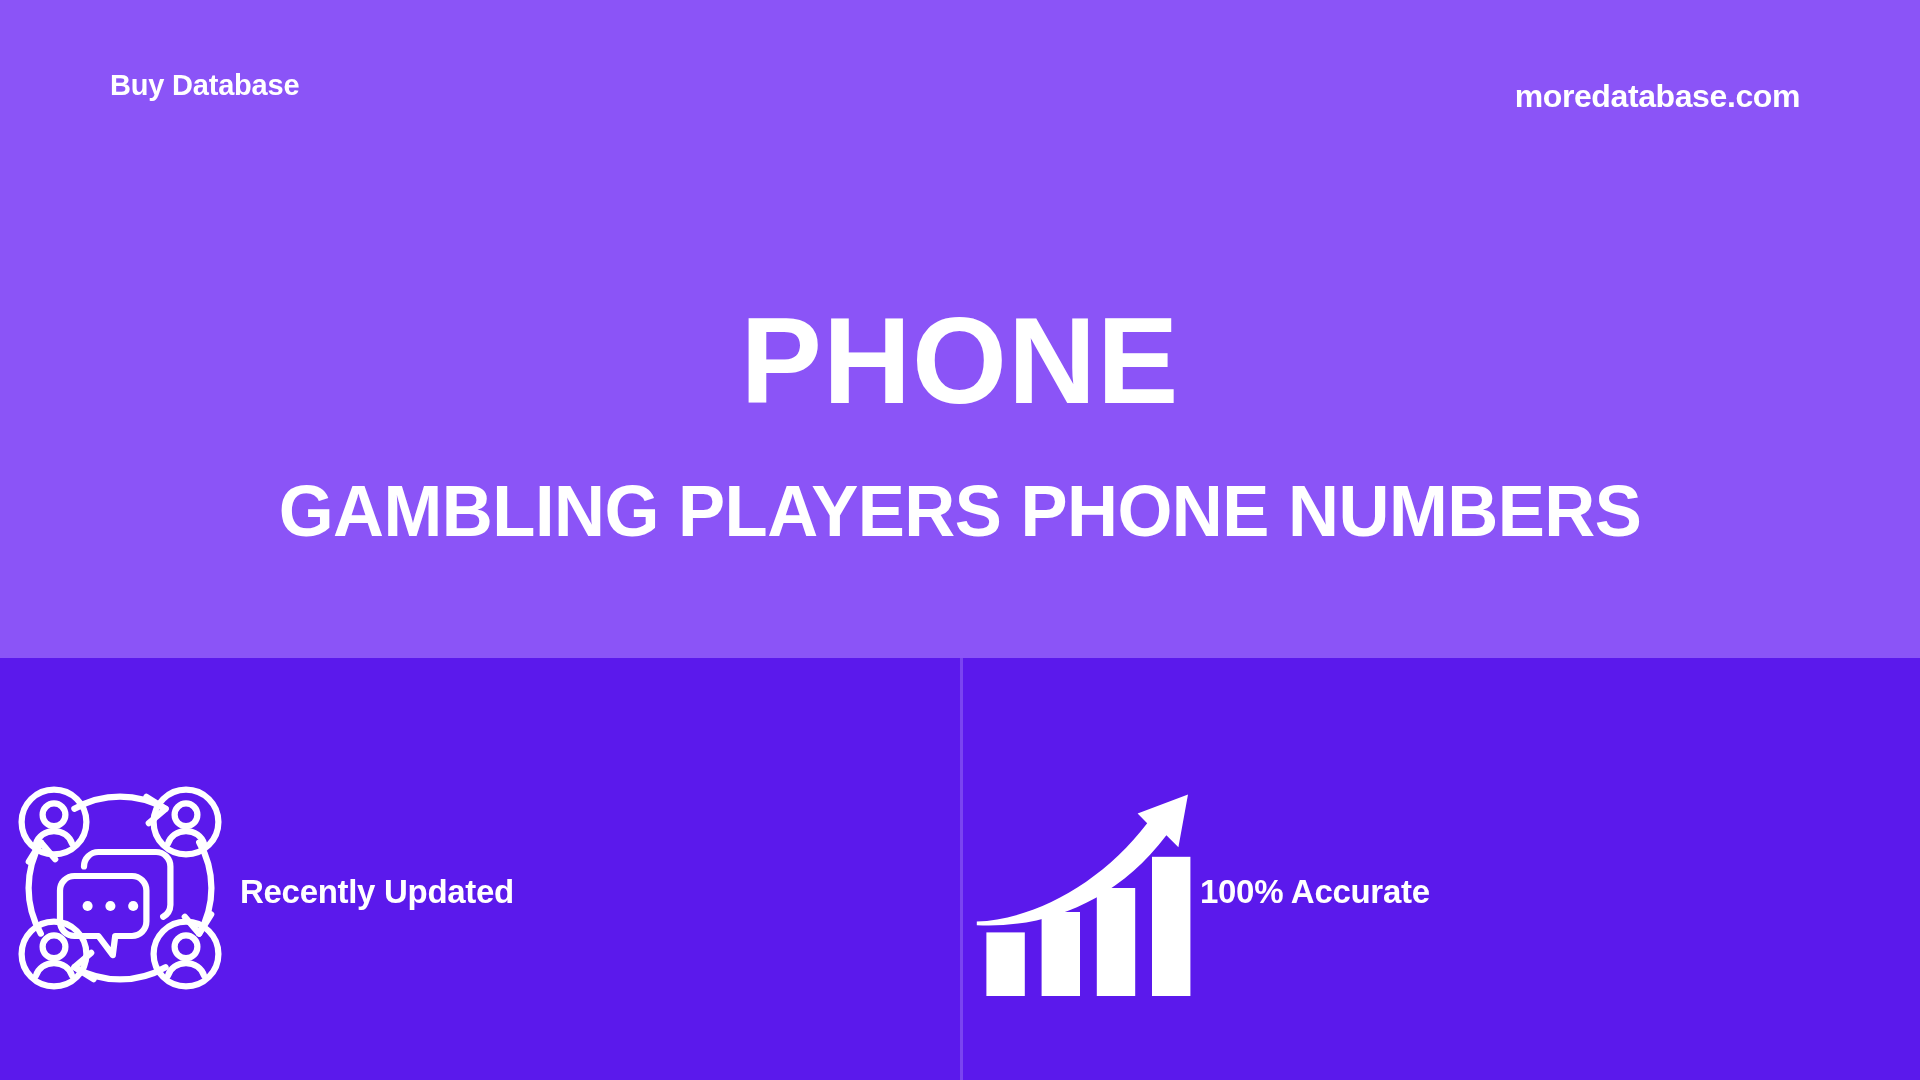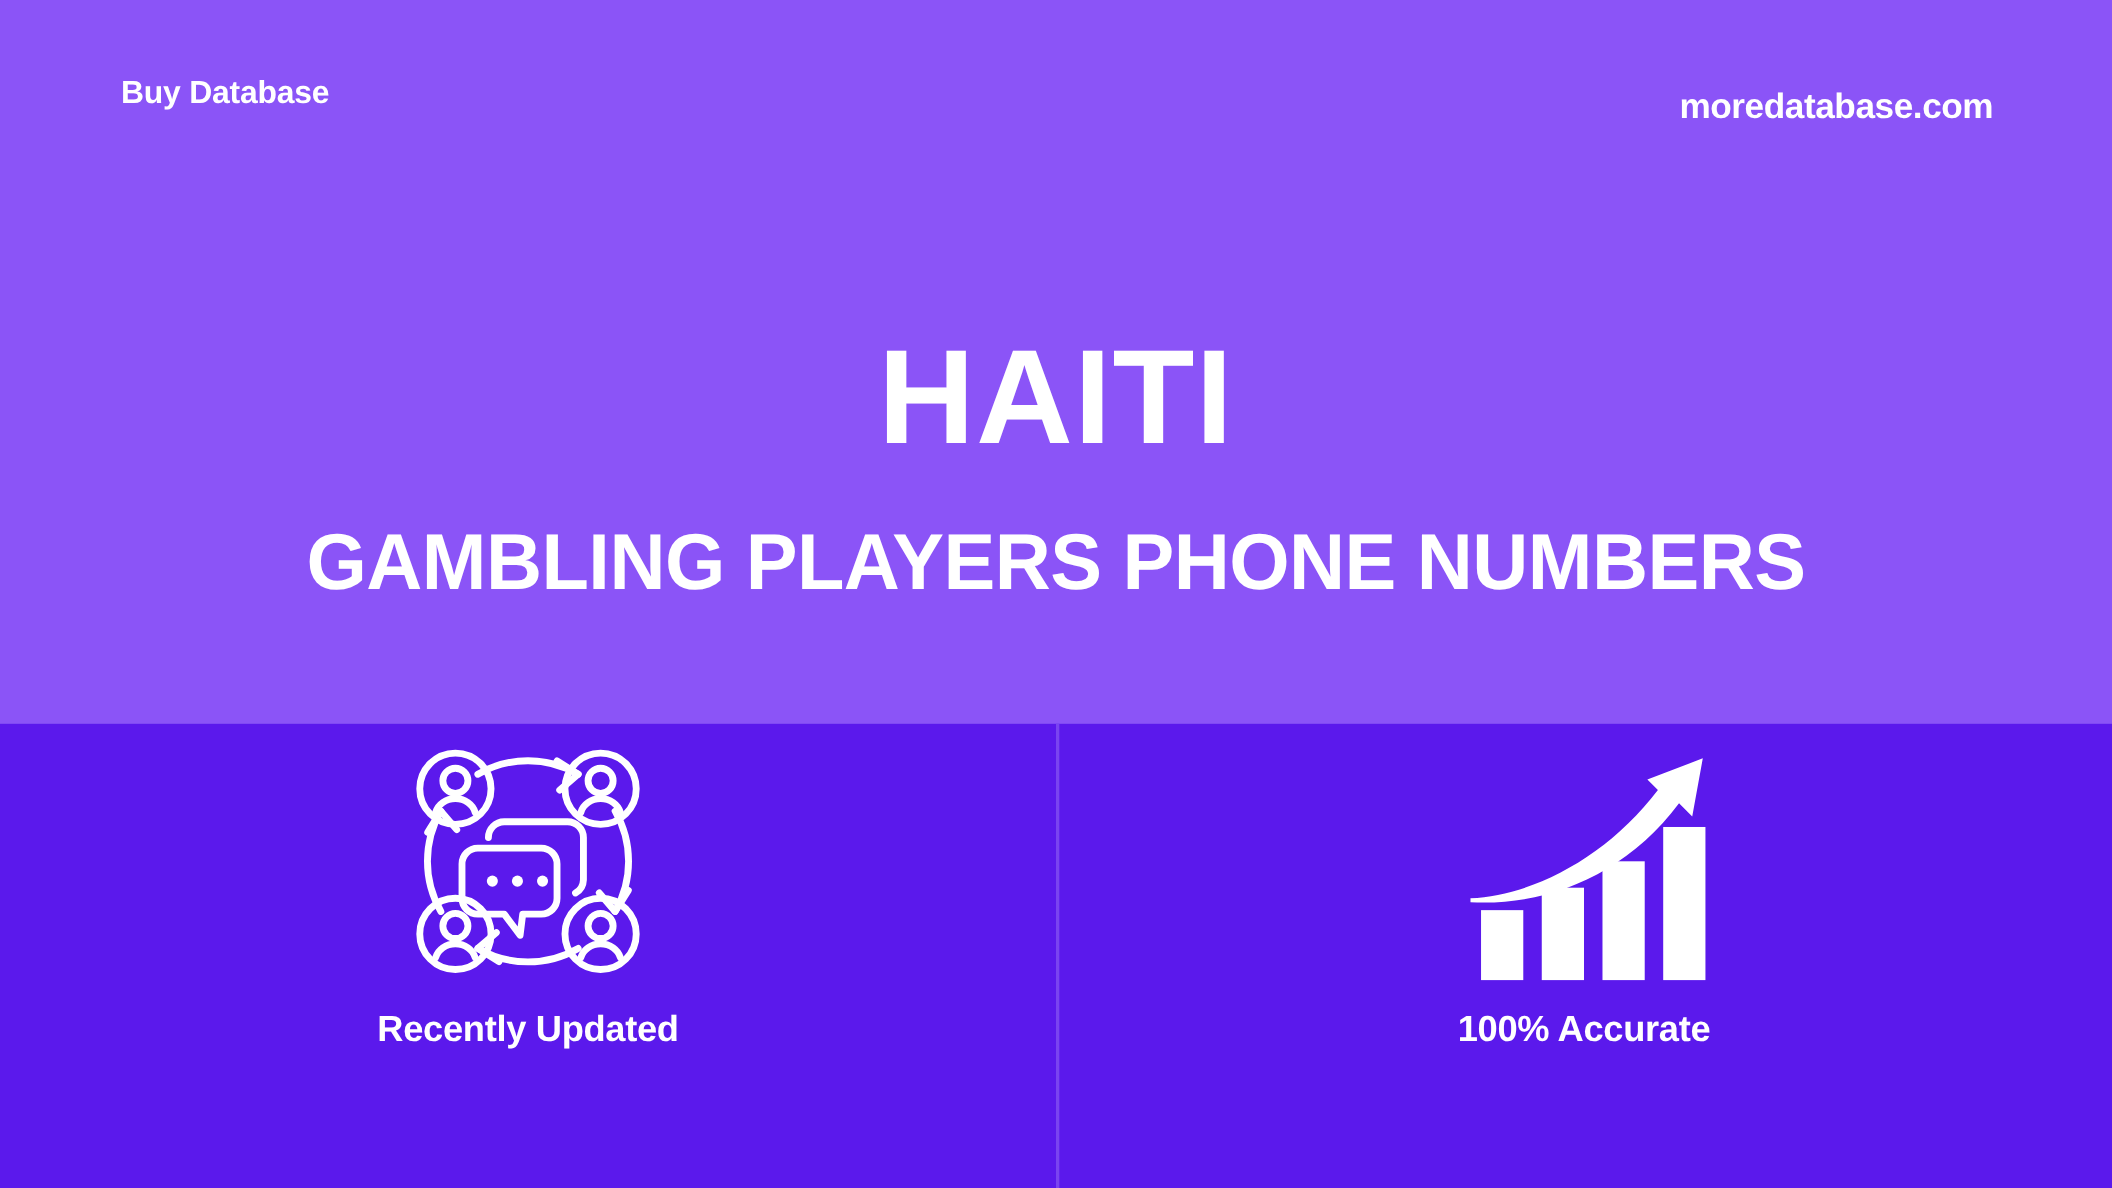--- a/index.html
+++ b/index.html
@@ -24,21 +24,21 @@
   
   .hero {
     position:relative;
     background:#8b54f7;
     height:658px;
     flex:0 0 658px;
   }
 
   .hero-top-bar {
     position:absolute;
-    top:0; left:0; right:0;
+    top:0; left:0; right:12px;
     height:170px;
     display:flex;
     align-items:center;
     justify-content:space-between;
     padding:0 108px 0 110px;
   }
 
   .brand-left {
     color:#ffffff;
     font-size:29px;
@@ -89,23 +89,23 @@
     flex:1 1 auto;
     background:#5b19ec;
     display:flex;
     position:relative;
   }
 
   .feature {
     flex:1 1 0;
     position:relative;
     display:flex;
-    flex-direction:column;
     align-items:center;
     justify-content:flex-start;
+    padding-top:38px;
   }
 
   .feature + .feature::before {
     content:"";
     position:absolute;
     left:0; top:0; bottom:0;
     width:3px;
     background:#7a44f0;
   }
 
@@ -132,21 +132,21 @@
 <div class="banner">
 
   <div class="hero">
 
     <div class="hero-top-bar">
       <div class="brand-left">Buy Database</div>
       <div class="brand-right">moredatabase.com</div>
     </div>
 
     <div class="hero-center">
-      <div class="country-title">HAITI</div>
+      <div class="country-title">PHONE</div>
       <div class="subtitle">GAMBLING PLAYERS PHONE NUMBERS</div>
     </div>
 
   </div>
 
   <div class="features">
 
     <div class="feature">
       <div class="feature-icon">
         <svg width="240" height="240" viewBox="0 0 200 200" fill="none" stroke="#ffffff" stroke-width="5.2" stroke-linecap="round" stroke-linejoin="round" aria-hidden="true">

